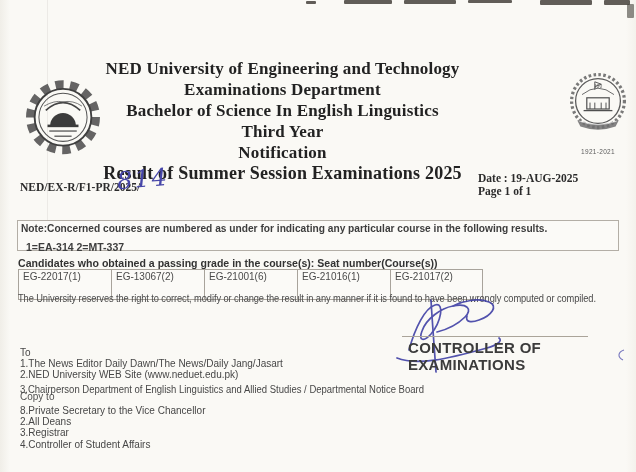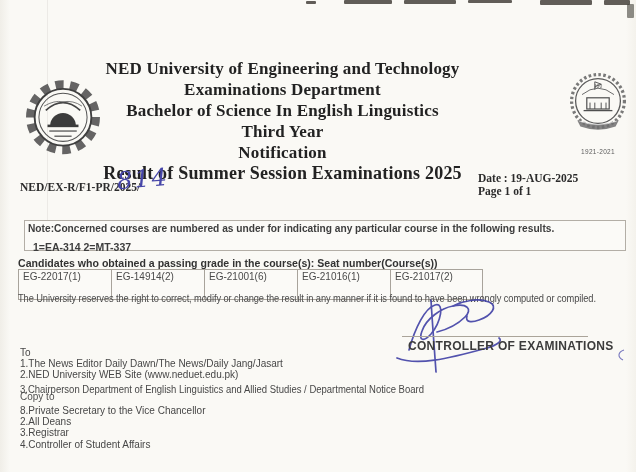--- a/index.html
+++ b/index.html
@@ -18,38 +18,38 @@
   .header .h-line.big{font-size:18px;line-height:20px;}
   
   .ref{position:absolute;left:20px;top:181px;font-family:"Liberation Serif",serif;
     font-weight:bold;font-size:11.5px;color:#2b2b2b;}
   .handnum{position:absolute;left:117px;top:165px;color:#4646a8;
     font-family:"DejaVu Serif",serif;font-style:italic;font-size:24px;
     transform:rotate(-5deg);letter-spacing:2px;}
   .meta{position:absolute;left:478px;top:172px;font-family:"Liberation Serif",serif;
     font-weight:bold;font-size:11.5px;color:#2b2b2b;line-height:13px;}
   
-  .notebox{position:absolute;left:24px;top:220px;width:602px;height:31px;
+  .notebox{position:absolute;left:17px;top:220px;width:602px;height:31px;
     border:1px solid #b3aea6;background:#fbfaf7;padding:1px 0 0 3px;box-sizing:border-box;}
   .notebox .n1{font-size:10.5px;font-weight:bold;color:#3d3d3d;white-space:nowrap;
     transform:scaleX(.97);transform-origin:left;}
   .notebox .n2{font-size:10.5px;font-weight:bold;color:#3d3d3d;padding-left:5px;margin-top:7px;}
   
   .cand-head{position:absolute;left:18px;top:257px;font-size:11px;font-weight:bold;
     color:#333;white-space:nowrap;transform:scaleX(.96);transform-origin:left;}
   .seat-table{position:absolute;left:18px;top:269px;display:flex;}
   .seat-table .cell{width:93px;height:31px;border:1px solid #a8a39b;border-right:none;
     font-size:10px;color:#4a4a4a;padding:1px 0 0 4px;box-sizing:border-box;background:#fbfaf7;}
   .seat-table .cell:last-child{border-right:1px solid #a8a39b;}
   .disclaimer{position:absolute;left:18px;top:293px;font-size:10px;color:#4a4a4a;
     white-space:nowrap;transform:scaleX(.93);transform-origin:left;letter-spacing:-.1px;}
   
   .sig-svg{position:absolute;left:395px;top:296px;}
   .sig-line{position:absolute;left:402px;top:336px;width:186px;height:1px;background:#aaa499;}
-  .controller{position:absolute;left:408px;top:339px;font-size:12px;font-weight:bold;
+  .controller{position:absolute;left:408px;top:339px;font-size:15px;font-weight:bold;
     color:#3b3b3b;letter-spacing:.3px;}
   .pen-mark{position:absolute;left:614px;top:348px;}
   
   .dist{position:absolute;left:20px;top:348px;font-size:10px;color:#474747;line-height:10.2px;}
   .dist div{margin:0 0 1px 0;white-space:nowrap;}
   .dist .long{transform:scaleX(.95);transform-origin:left;}
   .dist .gap{margin-top:4px;}
   .dist .overlap{margin-top:-4px;opacity:.95;}
   .dist .after-overlap{margin-top:4px;}
   
@@ -117,21 +117,21 @@
 </div>
 
 <div class="notebox">
   <div class="n1">Note:Concerned courses are numbered as under for indicating any particular course in the following results.</div>
   <div class="n2">1=EA-314    2=MT-337</div>
 </div>
 
 <div class="cand-head">Candidates who obtained a passing grade in the course(s): Seat number(Course(s))</div>
 <div class="seat-table">
   <div class="cell">EG-22017(1)</div>
-  <div class="cell">EG-14914(2)</div>
+  <div class="cell">EG-13067(2)</div>
   <div class="cell">EG-21001(6)</div>
   <div class="cell">EG-21016(1)</div>
   <div class="cell">EG-21017(2)</div>
 </div>
 
 <div class="disclaimer">The University reserves the right to correct, modify or change the result in any manner if it is found to have been wrongly computed or compiled.</div>
 
 <svg class="sig-svg" width="160" height="80" viewBox="0 0 160 80">
   <g fill="none" stroke="#4040a6" stroke-width="1.7" stroke-linecap="round" opacity=".9">
     <path d="M14 54 C20 32 30 12 40 9 C50 6 46 26 36 38 C29 46 23 45 27 35 C31 23 46 12 58 10 C72 7 78 13 70 21 C62 29 50 34 42 36"></path>

